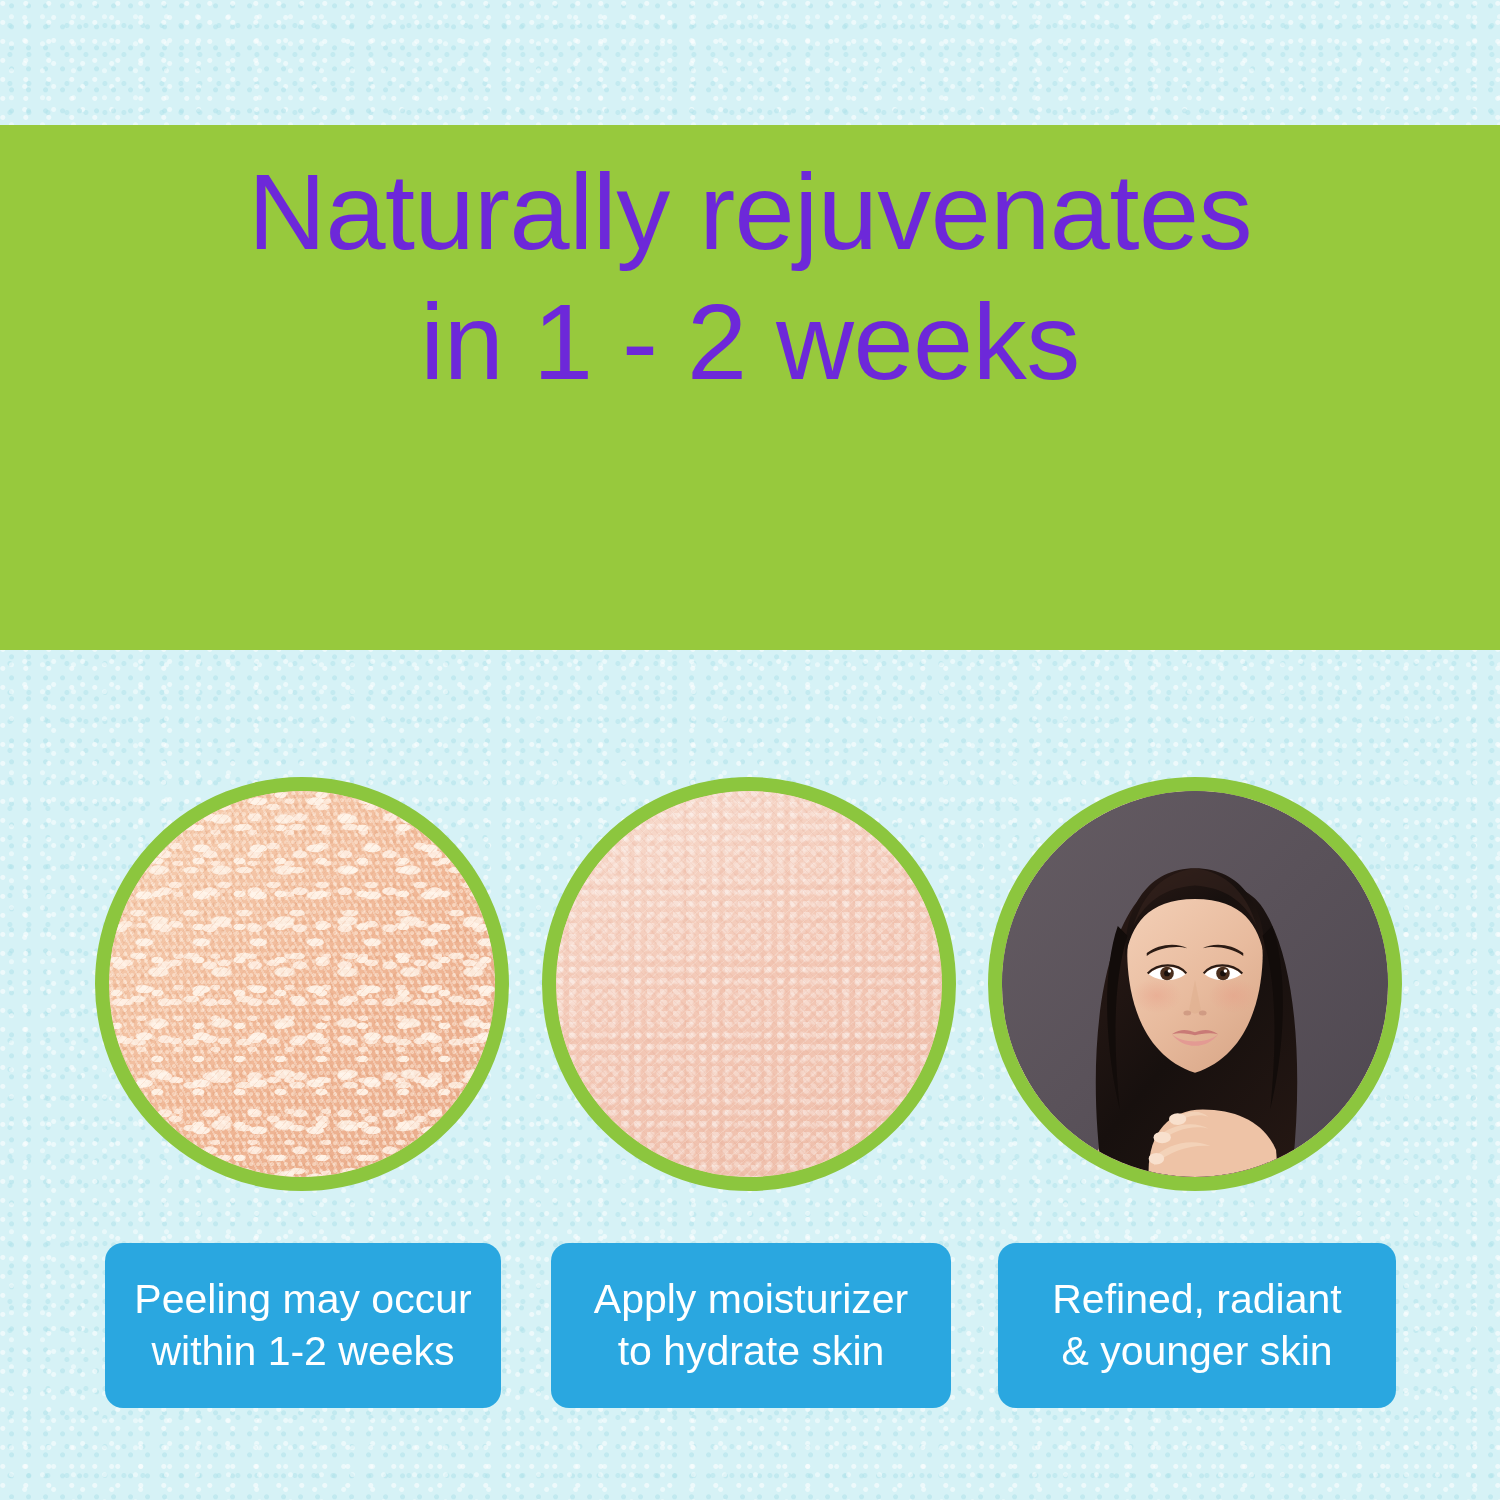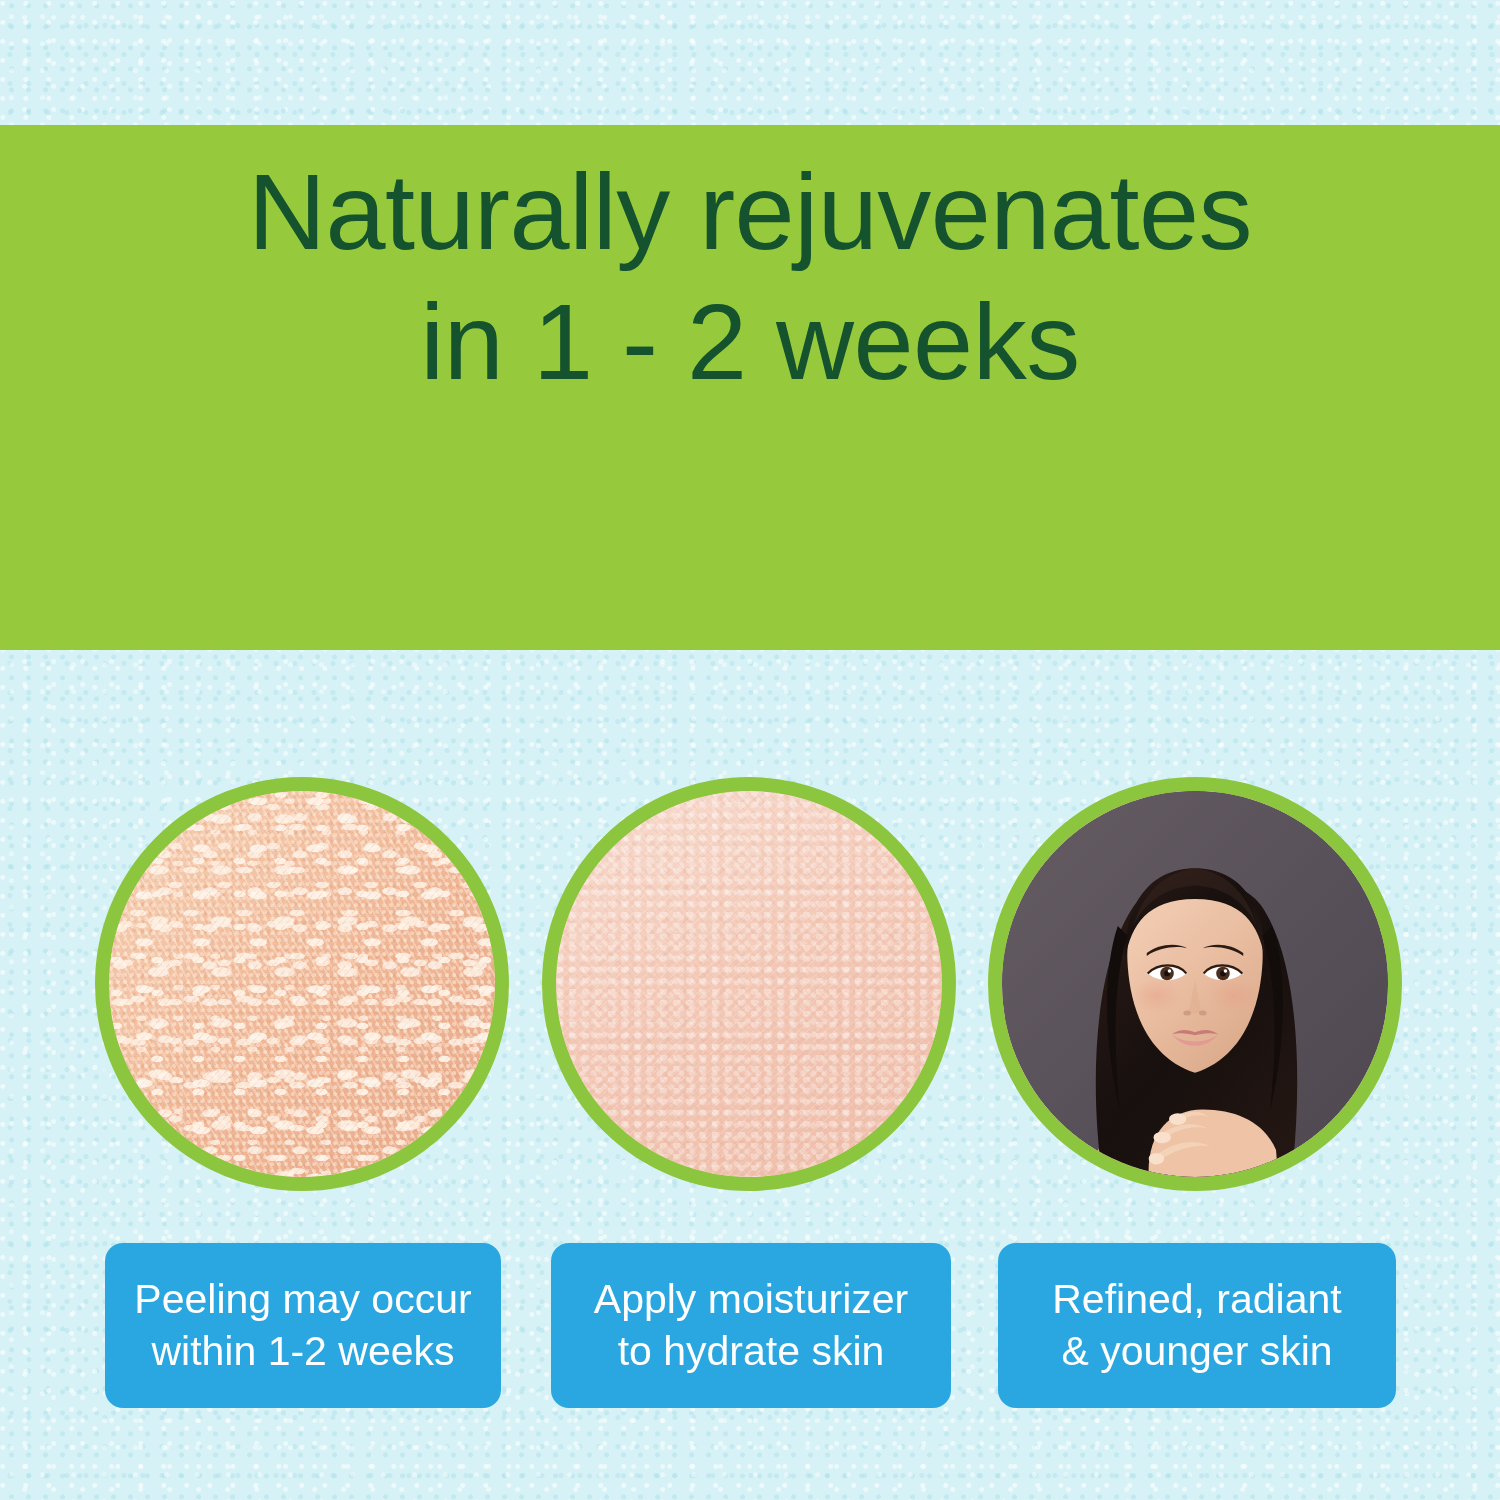--- a/index.html
+++ b/index.html
@@ -28,21 +28,21 @@
   
   .banner{
     position:absolute;left:0;top:125px;
     width:1500px;height:525px;
     background:#97c93d;
     box-sizing:border-box;
   }
   .headline{
     position:absolute;left:0;top:22px;width:1500px;
     text-align:center;
-    color:#14532d;
+    color:#6d28d9;
     font-size:108px;
     line-height:1.20;
     font-weight:400;
     letter-spacing:-0.5px;
     white-space:pre-line;
   }
   .subhead{
     position:absolute;left:0;top:355px;width:1500px;
     text-align:center;
     color:#2e7a6a;

